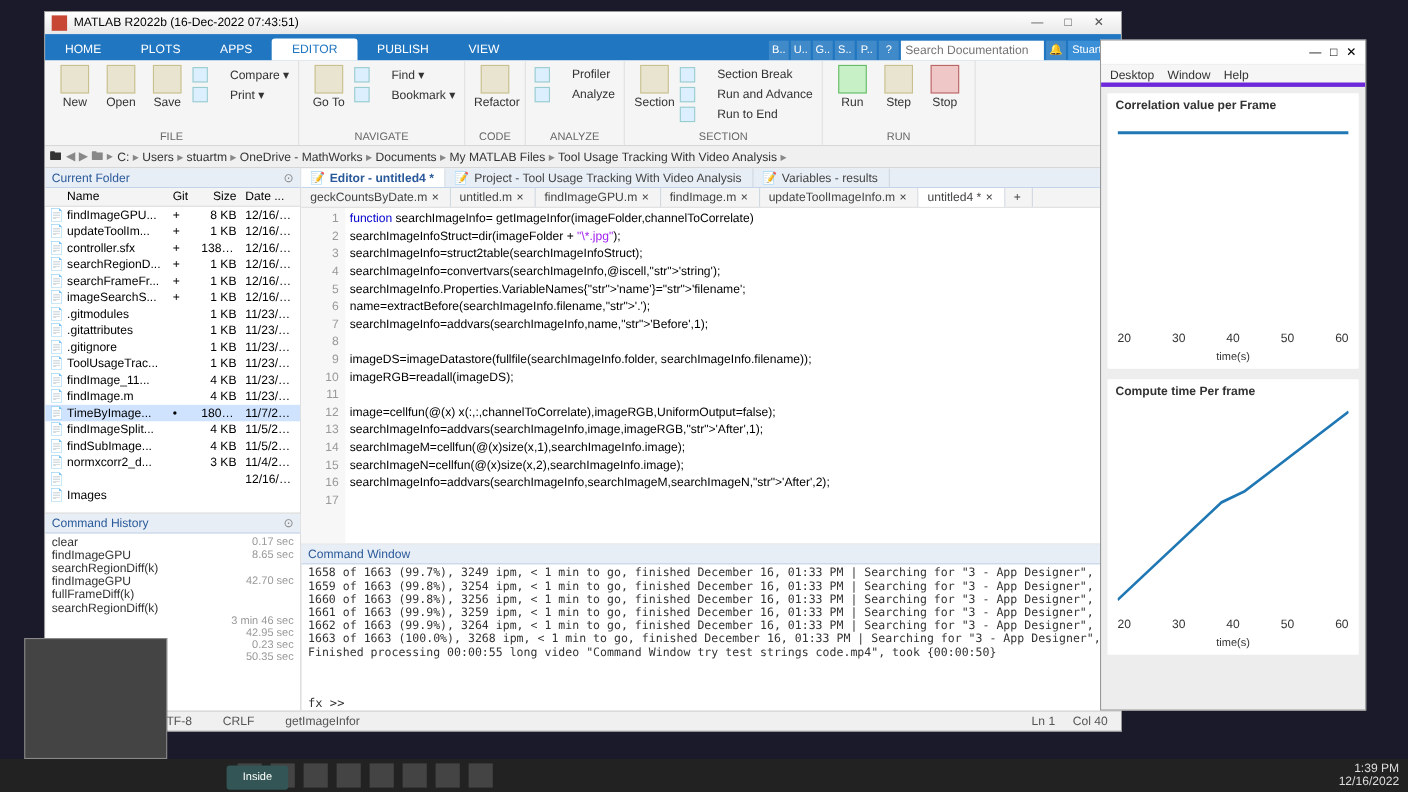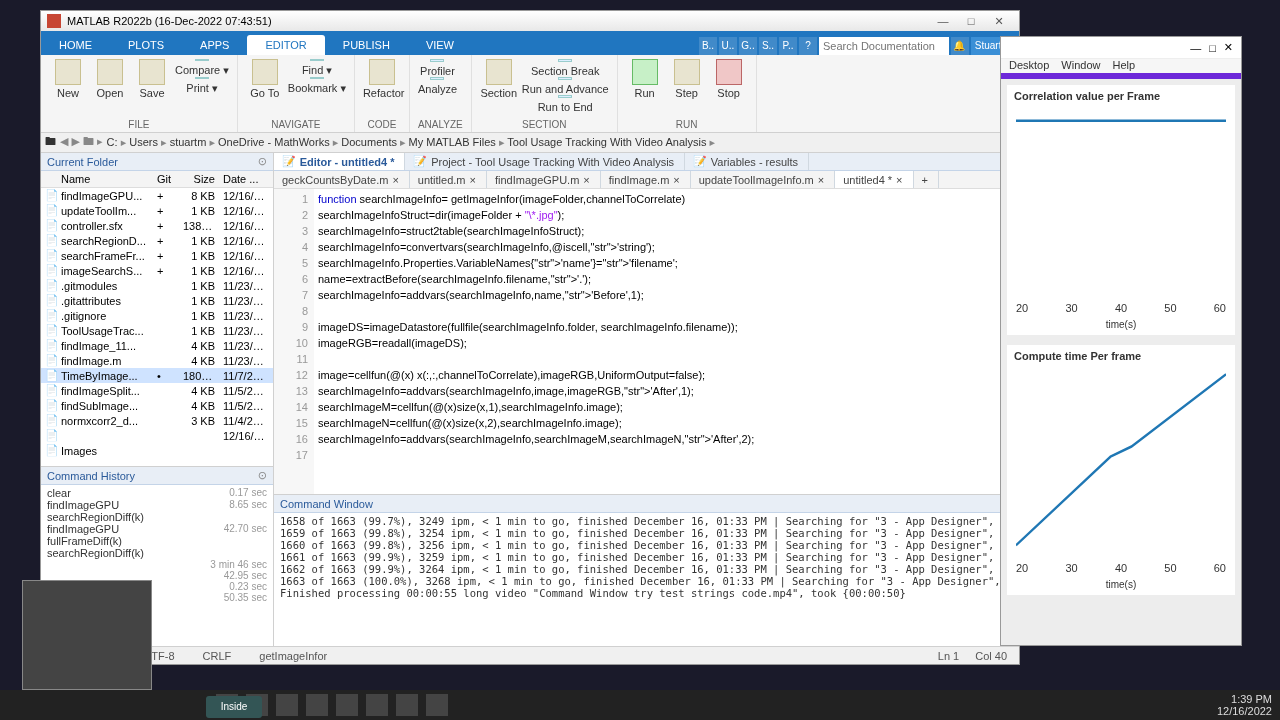--- a/index.html
+++ b/index.html
@@ -14,21 +14,21 @@
 .maintab.active { background: #fff; color: #2076c0; border-radius: 3px 3px 0 0; }
 .qat { margin-left: auto; display: flex; align-items: center; gap: 2px; padding-right: 6px; }
 .qat-btn { width: 18px; height: 18px; background: rgba(255,255,255,.15); color:#fff; text-align:center; line-height:18px; font-size:10px;}
 .search-doc { width: 130px; height: 18px; padding: 0 4px; font-size: 11px; border: none; }
 .user-chip { width: 42px; height: 18px; background: #3a8fd6; color: #fff; font-size: 10px; text-align:center; line-height:18px; }
 .ribbon { height: 78px; background: #f5f5f5; border-bottom: 1px solid #d0d0d0; display: flex; }
 .ribgroup { border-right: 1px solid #e0e0e0; padding: 4px 8px 2px 8px; display: flex; flex-direction: column; }
 .ribgroup-body { display: flex; gap: 4px; flex: 1; align-items: flex-start; }
 .bigbtn { width: 38px; text-align: center; font-size: 10px; color: #333; }
 .bigbtn .ico { width: 26px; height: 26px; margin: 0 auto 2px; background: #e8e4d0; border: 1px solid #c9c090; }
-.smallrow { display:flex; align-items:center; gap:3px; font-size:10px; color:#333; height:18px;flex-direction:column;}
+.smallrow { display:flex; align-items:center; gap:20px; font-size:10px; color:#333; height:18px;}
 .smallrow .mico { width:14px; height:14px; background:#dcefff; border:1px solid #9cc; }
 .ribgroup-label { text-align:center; font-size:10px; color:#666; }
 .addrbar { height:20px; background:#f0f0f0; border-bottom:1px solid #d0d0d0; display:flex; align-items:center; padding:0 4px; gap:4px; font-size:11px; color:#333;}
 .addrbar .seg { color:#333; }
 .addrbar .sep { color:#888; }
 .main-area { flex:1; display:flex; overflow:hidden; }
 .panel { display:flex; flex-direction:column; border-right:1px solid #d0d0d0; }
 .panel-header { height:18px; background:#e8eef6; border-bottom:1px solid #c4d4e8; padding:0 6px; font-size:11px; color:#2a5a9a; display:flex; align-items:center; }
 .panel-header .paction { margin-left:auto; color:#888; }
 .currfolder { width:236px; }
@@ -53,21 +53,21 @@
 .code-area { flex:1; display:flex; font-family:Consolas,monospace; font-size:12px; overflow:hidden; background:#fff;}
 .gutter { width:40px; background:#f7f7f7; color:#999; text-align:right; padding:2px 6px 0 0; line-height:16px;}
 .code { flex:1; padding:2px 0 0 4px; line-height:16px; white-space:pre; color:#000;}
 .kw { color:#0000cc; } .str { color:#a020f0; }
 .cmdwin { height:151px; display:flex; flex-direction:column; }
 .cmd-body { flex:1; font-family:Consolas,monospace; font-size:10.5px; color:#333; padding:2px 6px; overflow:hidden; white-space:pre;}
 .prompt { font-family:Consolas,monospace; font-size:11px; padding:0 6px; color:#333;}
 .statusbar { height:18px; background:#f0f0f0; border-top:1px solid #d0d0d0; display:flex; align-items:center; font-size:10px; color:#555; gap:28px; padding:0 12px;}
 .statusbar .sright{margin-left:auto; display:flex; gap:16px;}
 .figure-window { position:absolute; left:1000px; top:36px; width:242px; height:610px; background:#ededed; border:1px solid #999;}
-.fig-menu { height:20px; display:flex; gap:12px; padding:0 8px; align-items:flex-start; font-size:11px; color:#333; background:#f6f6f6; border-bottom:6px solid #6d28d9;}
+.fig-menu { height:20px; display:flex; gap:12px; padding:0 8px; align-items:flex-end; font-size:11px; color:#333; background:#f6f6f6; border-bottom:4px solid #6d28d9;}
 .fig-titlearea{height:22px; display:flex; justify-content:flex-end; align-items:center; gap:8px; padding:0 8px; background:#fff; border-bottom:1px solid #eee;}
 .fig-body{padding:6px;}
 .chart { background:#fff; width:100%; height:250px; border:1px solid #fff; margin-bottom:10px; position:relative;}
 .chart .title{font-size:11px; font-weight:bold; color:#333; padding:4px 6px;}
 .plot { position:absolute; left:8px; right:8px; top:22px; bottom:36px; }
 .plot svg{width:100%;height:100%;}
 .axis-label{position:absolute; bottom:4px; left:0; right:0; text-align:center; font-size:10px; color:#333;}
 .ticks{position:absolute; bottom:20px; left:8px; right:8px; display:flex; justify-content:space-between; font-size:9px; color:#333;}
 .taskbar{position:absolute; left:0; right:0; bottom:0; height:30px; background:#222; display:flex; align-items:center; padding:0 8px; gap:8px;}
 .taskbar .tb{width:22px;height:22px;background:#444;}
@@ -435,20 +435,21 @@
         <div class="panel-header">
             <span>Command Window</span>
           </div>
         <div class="cmd-body" id="cmd-body">1658 of 1663 (99.7%), 3249 ipm, &lt; 1 min to go, finished December 16, 01:33 PM | Searching for "3 - App Designer", Locke…
 1659 of 1663 (99.8%), 3254 ipm, &lt; 1 min to go, finished December 16, 01:33 PM | Searching for "3 - App Designer", Locke…
 1660 of 1663 (99.8%), 3256 ipm, &lt; 1 min to go, finished December 16, 01:33 PM | Searching for "3 - App Designer", Locke…
 1661 of 1663 (99.9%), 3259 ipm, &lt; 1 min to go, finished December 16, 01:33 PM | Searching for "3 - App Designer", Locke…
 1662 of 1663 (99.9%), 3264 ipm, &lt; 1 min to go, finished December 16, 01:33 PM | Searching for "3 - App Designer", Locke…
 1663 of 1663 (100.0%), 3268 ipm, &lt; 1 min to go, finished December 16, 01:33 PM | Searching for "3 - App Designer", Lock…
 Finished processing 00:00:55 long video "Command Window try test strings code.mp4", took {00:00:50}</div>
+        <div class="prompt">fx &gt;&gt;</div>
       </div>
     </div>
 
   </div>
 
   <div class="statusbar">
     <span>Zoom: 125%</span>
     <span>UTF-8</span>
     <span>CRLF</span>
     <span>getImageInfor</span>

